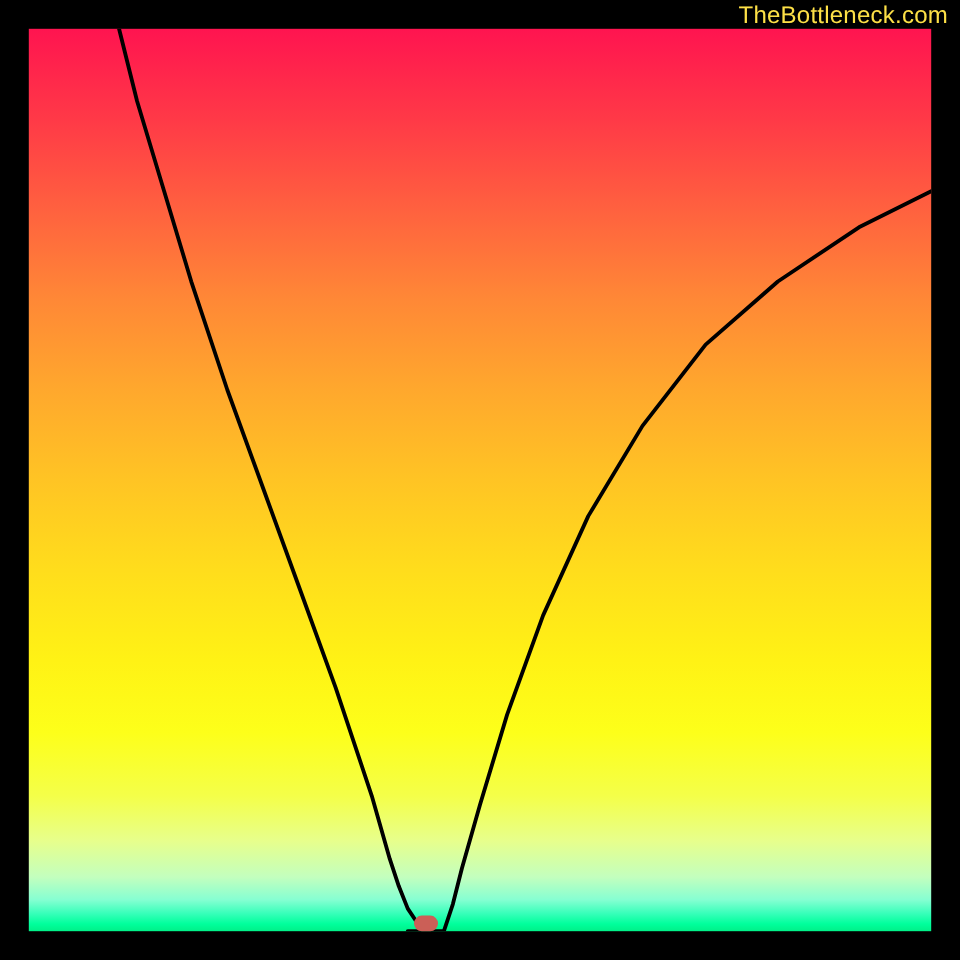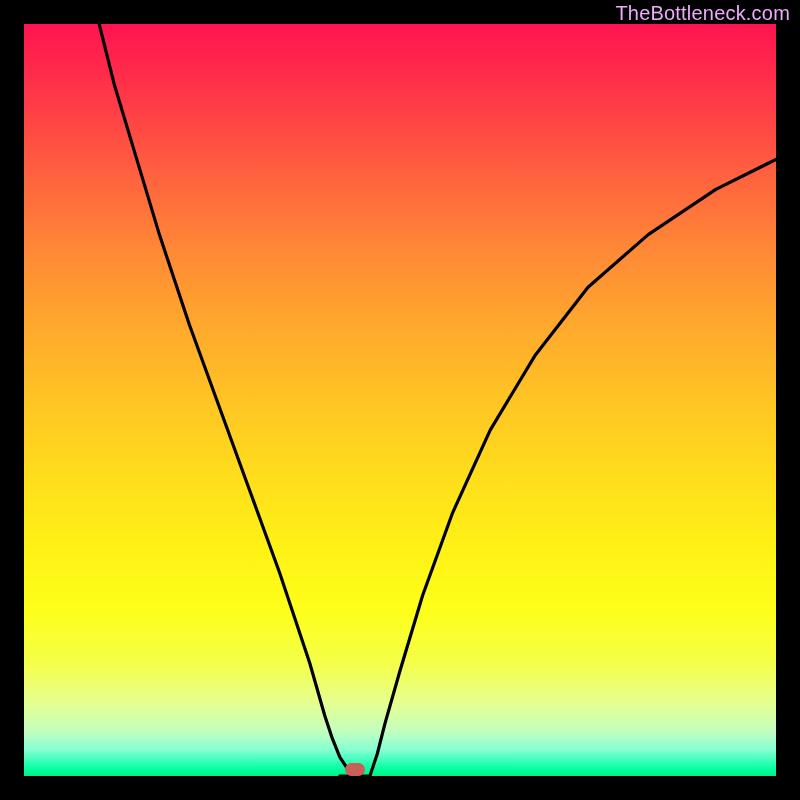--- a/index.html
+++ b/index.html
@@ -35,21 +35,21 @@
       #86ffd2 96.5%,
       #39ffba 98%,
       #00ff9c 99.2%,
       #00f088 100%
     );
   }
   .watermark {
     position: absolute;
     top: 2px;
     right: 10px;
-    color: #f0abfc;
+    color: #fde047;
     font-size: 20px;
     letter-spacing: 0.2px;
     font-weight: 500;
   }
   svg.curve {
     position: absolute;
     left: 0;
     top: 0;
     width: 752px;
     height: 752px;

